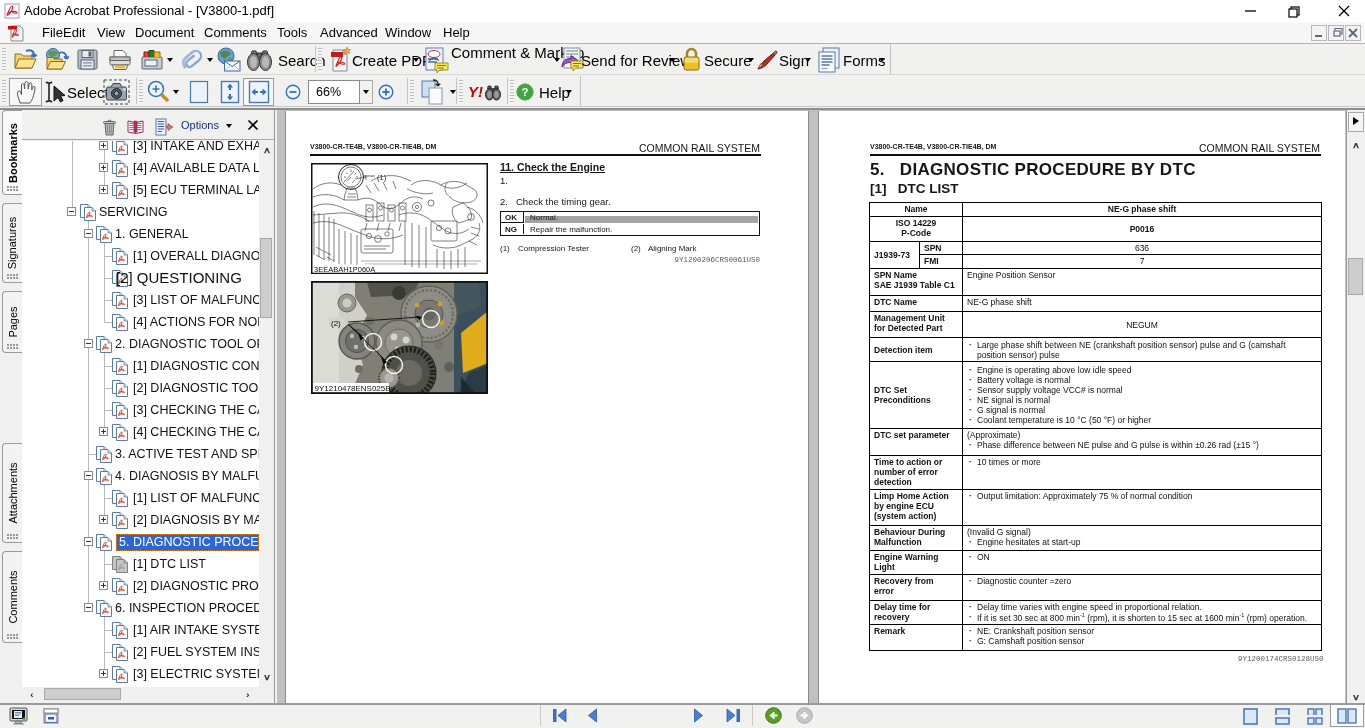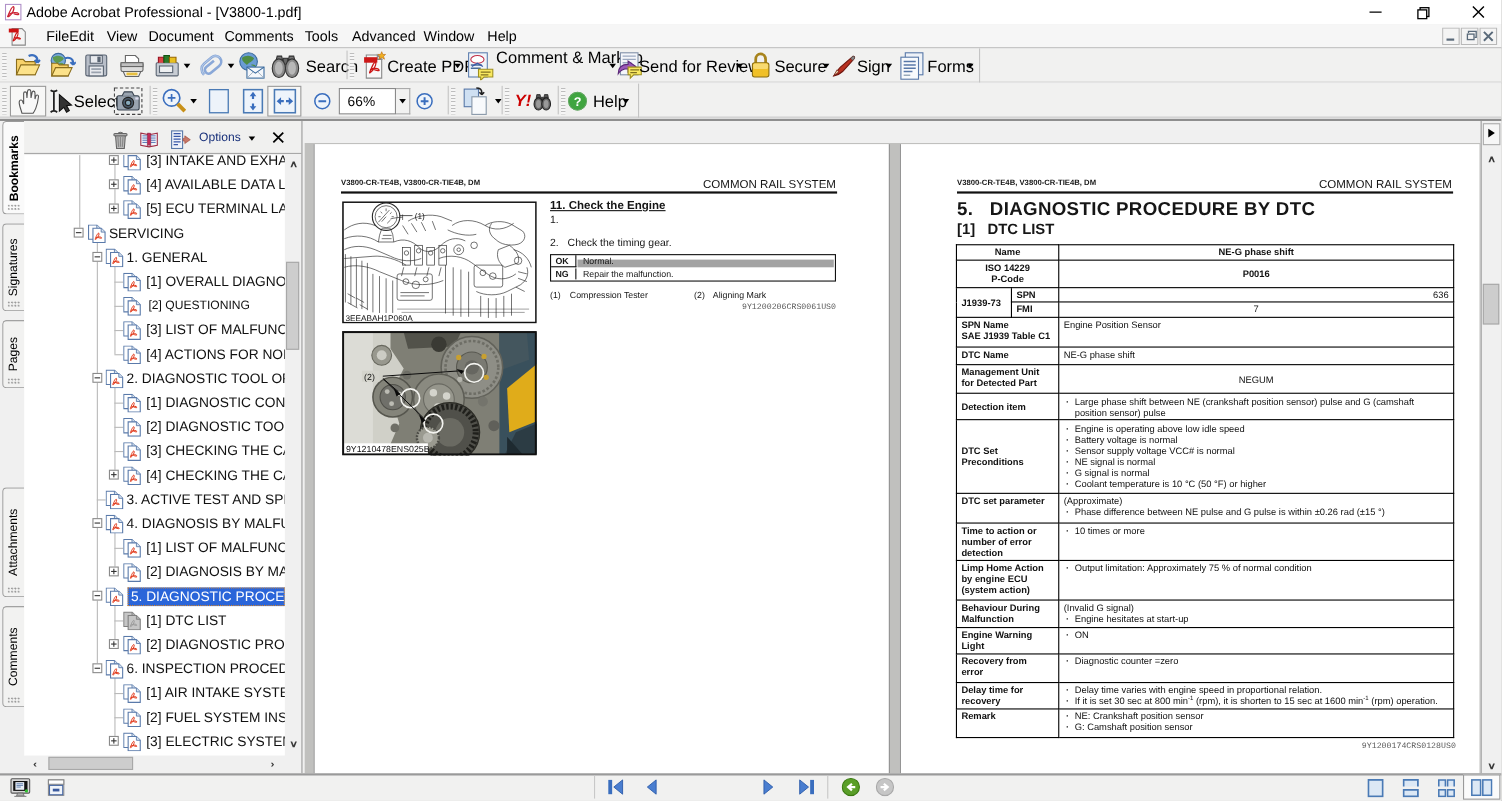--- a/index.html
+++ b/index.html
@@ -42,21 +42,21 @@
 .tbox.plus:after { content:""; position:absolute; left:3px; top:1px; width:1px; height:5px; background:#333; }
 .tline { position:absolute; width:1px; background:#b9b9b9; }
 .thline { position:absolute; height:1px; background:#b9b9b9; }
 
 
 .sbtrack { background:#f0f0f0; }
 .sbthumb { background:#cdcdcd; border:1px solid #a8a8a8; }
 .chev { font-size:11px; color:#3a3a3a; line-height:10px; font-weight:bold; transform:scaleY(0.75); }
 
 
-#docarea { left:277px; top:0px; width:1069px; height:593px; background:#c0c0be; overflow:hidden;margin-top:20px; }
+#docarea { left:277px; top:0px; width:1069px; height:593px; background:#c0c0be; overflow:hidden; }
 .page { position:absolute; top:1px; background:#fff; border-left:1px solid #8a8a8a; border-right:1px solid #8a8a8a; }
 
 
 #statusbar { left:0; top:703px; width:1365px; height:25px; background:#f1f1f0; border-top:2px solid #9a9a9a; }
 
 
 .pg { position:absolute; color:#161616; }
 .small-b { font-size:7px; font-weight:bold; letter-spacing:0px; }
 .crs { font-size:10.5px; }
 .mono { font-family:"Liberation Mono", monospace; color:#5a5a5a; font-size:7.5px; }
@@ -478,21 +478,21 @@
     <div class="thline" style="left:81.5px;top:137px;width:8.5px"></div>
     <svg class="abs" style="left:90px;top:129px" width="17" height="17" viewBox="0 0 17 17">
         <path d="M0.5 0.5 h7.5 l3.5 3.5 v9.5 h-11 Z" fill="#ffffff" stroke="#5a7aaa"></path>
         <path d="M8 0.5 v3.5 h3.5" fill="#d8e4f0" stroke="#5a7aaa" stroke-width="0.8"></path>
         <g transform="translate(4,3)">
           <path d="M0.5 0.5 h7.5 l3.5 3.5 v9.5 h-11 Z" fill="#ffffff" stroke="#5a7aaa"></path>
           <path d="M8 0.5 v3.5 h3.5" fill="#d8e4f0" stroke="#5a7aaa" stroke-width="0.8"></path>
           <path d="M2.5 10.5 C3.5 7.5 5 4.5 5.8 5 C6.5 5.5 5.5 8 4.5 9.3 C3.6 10.4 2.4 11 2.5 10.5 Z M3 9.3 C5.5 7.8 8 8.3 8.4 9.2 C8.7 9.9 6.8 9.6 5.2 8.9" fill="none" stroke="#e03414" stroke-width="0.9"></path>
         </g>
       </svg>
-    <div class="trow" style="top:126px;left:113px;line-height:22px;font-size:11px">[2] QUESTIONING</div>
+    <div class="trow" style="top:126px;left:94px;line-height:22px;font-size:15px">[2] QUESTIONING</div>
     <div class="thline" style="left:81.5px;top:159px;width:8.5px"></div>
     <svg class="abs" style="left:90px;top:151px" width="17" height="17" viewBox="0 0 17 17">
         <path d="M0.5 0.5 h7.5 l3.5 3.5 v9.5 h-11 Z" fill="#ffffff" stroke="#5a7aaa"></path>
         <path d="M8 0.5 v3.5 h3.5" fill="#d8e4f0" stroke="#5a7aaa" stroke-width="0.8"></path>
         <g transform="translate(4,3)">
           <path d="M0.5 0.5 h7.5 l3.5 3.5 v9.5 h-11 Z" fill="#ffffff" stroke="#5a7aaa"></path>
           <path d="M8 0.5 v3.5 h3.5" fill="#d8e4f0" stroke="#5a7aaa" stroke-width="0.8"></path>
           <path d="M2.5 10.5 C3.5 7.5 5 4.5 5.8 5 C6.5 5.5 5.5 8 4.5 9.3 C3.6 10.4 2.4 11 2.5 10.5 Z M3 9.3 C5.5 7.8 8 8.3 8.4 9.2 C8.7 9.9 6.8 9.6 5.2 8.9" fill="none" stroke="#e03414" stroke-width="0.9"></path>
         </g>
       </svg>
@@ -871,21 +871,21 @@
               <td colspan="2" class="hb" style="text-align:center">Name</td>
               <td class="hb" style="text-align:center">NE-G phase shift</td>
             </tr>
         <tr style="height:25px">
               <td colspan="2" class="hb" style="text-align:center">ISO 14229<br>P-Code</td>
               <td class="hb" style="text-align:center;vertical-align:middle">P0016</td>
             </tr>
         <tr style="height:13px">
               <td rowspan="2" class="hb" style="vertical-align:middle">J1939-73</td>
               <td class="hb">SPN</td>
-              <td style="text-align:right">636</td>
+              <td style="text-align:center">636</td>
             </tr>
         <tr style="height:14px">
               <td class="hb">FMI</td>
               <td style="text-align:center">7</td>
             </tr>
         <tr style="height:27px">
               <td colspan="2" class="hb">SPN Name<br>SAE J1939 Table C1</td>
               <td>Engine Position Sensor</td>
             </tr>
         <tr style="height:16px">

